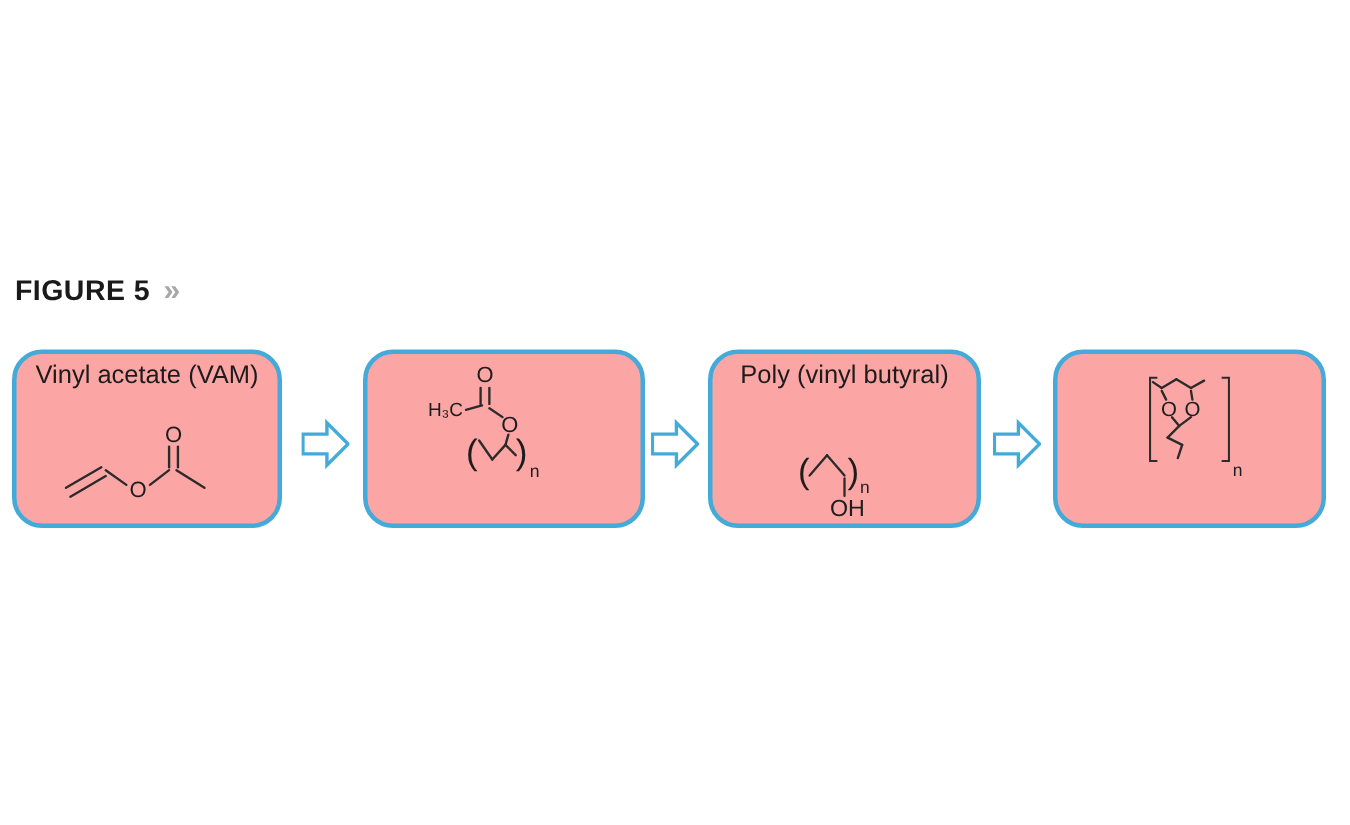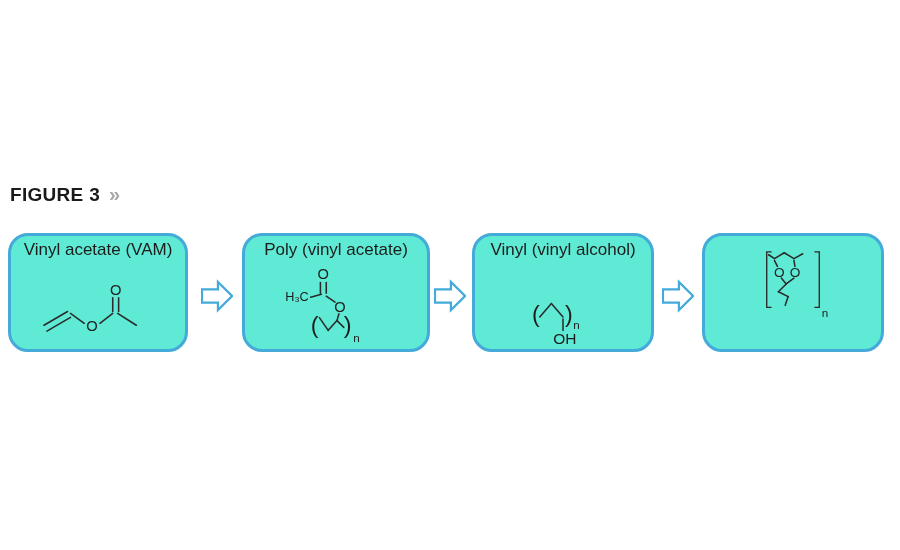--- a/index.html
+++ b/index.html
@@ -11,41 +11,41 @@
     position:absolute;left:10px;top:183px;
     display:flex;align-items:baseline;gap:9px;white-space:nowrap;
   }
   .fig-label{font-size:19px;font-weight:bold;color:#1a1a1a;letter-spacing:.3px;}
   .fig-sep{font-size:20px;font-weight:bold;color:#a8a8a8;}
   .fig-caption{font-size:19px;font-weight:400;color:#3d3d3d;}
 
   .flow{position:absolute;left:0;top:0;width:900px;height:550px;}
   .step-box{
     position:absolute;top:233px;height:119px;box-sizing:border-box;
-    border:3px solid #43AAD9;border-radius:20px;background:#5eead4;
+    border:3px solid #43AAD9;border-radius:20px;background:#fca5a5;
     text-align:center;
   }
   .step-label{
     margin-top:4px;font-size:17px;color:#1c1c1c;white-space:nowrap;line-height:1.2;
   }
   .structure-wrap{display:flex;justify-content:center;align-items:flex-start;}
   .structure-wrap svg{display:block;}
   .bond{stroke:#2b2b2b;stroke-width:1.6;stroke-linecap:round;fill:none;}
   .bracket{stroke:#2b2b2b;stroke-width:1.4;fill:none;}
   .atom{fill:#1d1d1d;font-family:"Liberation Sans",sans-serif;}
   .arrow{position:absolute;top:279px;}
   .arrow polygon{fill:#ffffff;stroke:#43AAD9;stroke-width:2.4;stroke-linejoin:miter;}
 </style>
 </head>
 <body>
 
 <div class="page">
 
   <div class="figure-title">
-    <span class="fig-label">FIGURE 3</span>
+    <span class="fig-label">FIGURE 5</span>
     <span class="fig-sep">»</span>
   </div>
 
   <div class="flow">
 
     <div class="step-box" style="left:8px;width:180px;">
       <div class="step-label">Vinyl acetate (VAM)</div>
       <div class="structure-wrap">
         <svg width="118" height="55" viewBox="0 0 120 56" style="margin-top:23px;">
           <line class="bond" x1="5" y1="43" x2="29" y2="29"></line>
@@ -59,21 +59,20 @@
           <text class="atom" x="78" y="12" font-size="15" text-anchor="middle">O</text>
         </svg>
       </div>
     </div>
 
     <svg class="arrow" style="left:201px;" width="32" height="34" viewBox="0 0 34 36">
       <polygon points="1,11 18,11 18,3 33,18 18,33 18,25 1,25"></polygon>
     </svg>
 
     <div class="step-box" style="left:242px;width:188px;">
-      <div class="step-label">Poly (vinyl acetate)</div>
       <div class="structure-wrap">
         <svg width="108" height="78" viewBox="0 0 110 80" style="margin-top:6px;">
           <line class="bond" x1="39" y1="17" x2="39" y2="28"></line>
           <line class="bond" x1="45" y1="17" x2="45" y2="28"></line>
           <line class="bond" x1="29" y1="32" x2="40" y2="29"></line>
           <line class="bond" x1="45" y1="31" x2="54" y2="37"></line>
           <line class="bond" x1="58" y1="49" x2="56" y2="56"></line>
           <line class="bond" x1="38" y1="53" x2="47" y2="66"></line>
           <line class="bond" x1="47" y1="66" x2="56" y2="56"></line>
           <line class="bond" x1="56" y1="56" x2="63" y2="63"></line>
@@ -85,21 +84,21 @@
           <text class="atom" x="76" y="78" font-size="12" text-anchor="middle">n</text>
         </svg>
       </div>
     </div>
 
     <svg class="arrow" style="left:434px;" width="32" height="34" viewBox="0 0 34 36">
       <polygon points="1,11 18,11 18,3 33,18 18,33 18,25 1,25"></polygon>
     </svg>
 
     <div class="step-box" style="left:472px;width:182px;">
-      <div class="step-label">Vinyl (vinyl alcohol)</div>
+      <div class="step-label">Poly (vinyl butyral)</div>
       <div class="structure-wrap">
         <svg width="90" height="62" viewBox="0 0 90 64" style="margin-top:27px;">
           <line class="bond" x1="21" y1="31" x2="33" y2="17"></line>
           <line class="bond" x1="33" y1="17" x2="45" y2="31"></line>
           <line class="bond" x1="45" y1="33" x2="45" y2="45"></line>
           <text class="atom" x="17" y="36" font-size="24" text-anchor="middle">(</text>
           <text class="atom" x="51" y="36" font-size="24" text-anchor="middle">)</text>
           <text class="atom" x="59" y="43" font-size="12" text-anchor="middle">n</text>
           <text class="atom" x="47" y="59" font-size="16" text-anchor="middle">OH</text>
         </svg>

